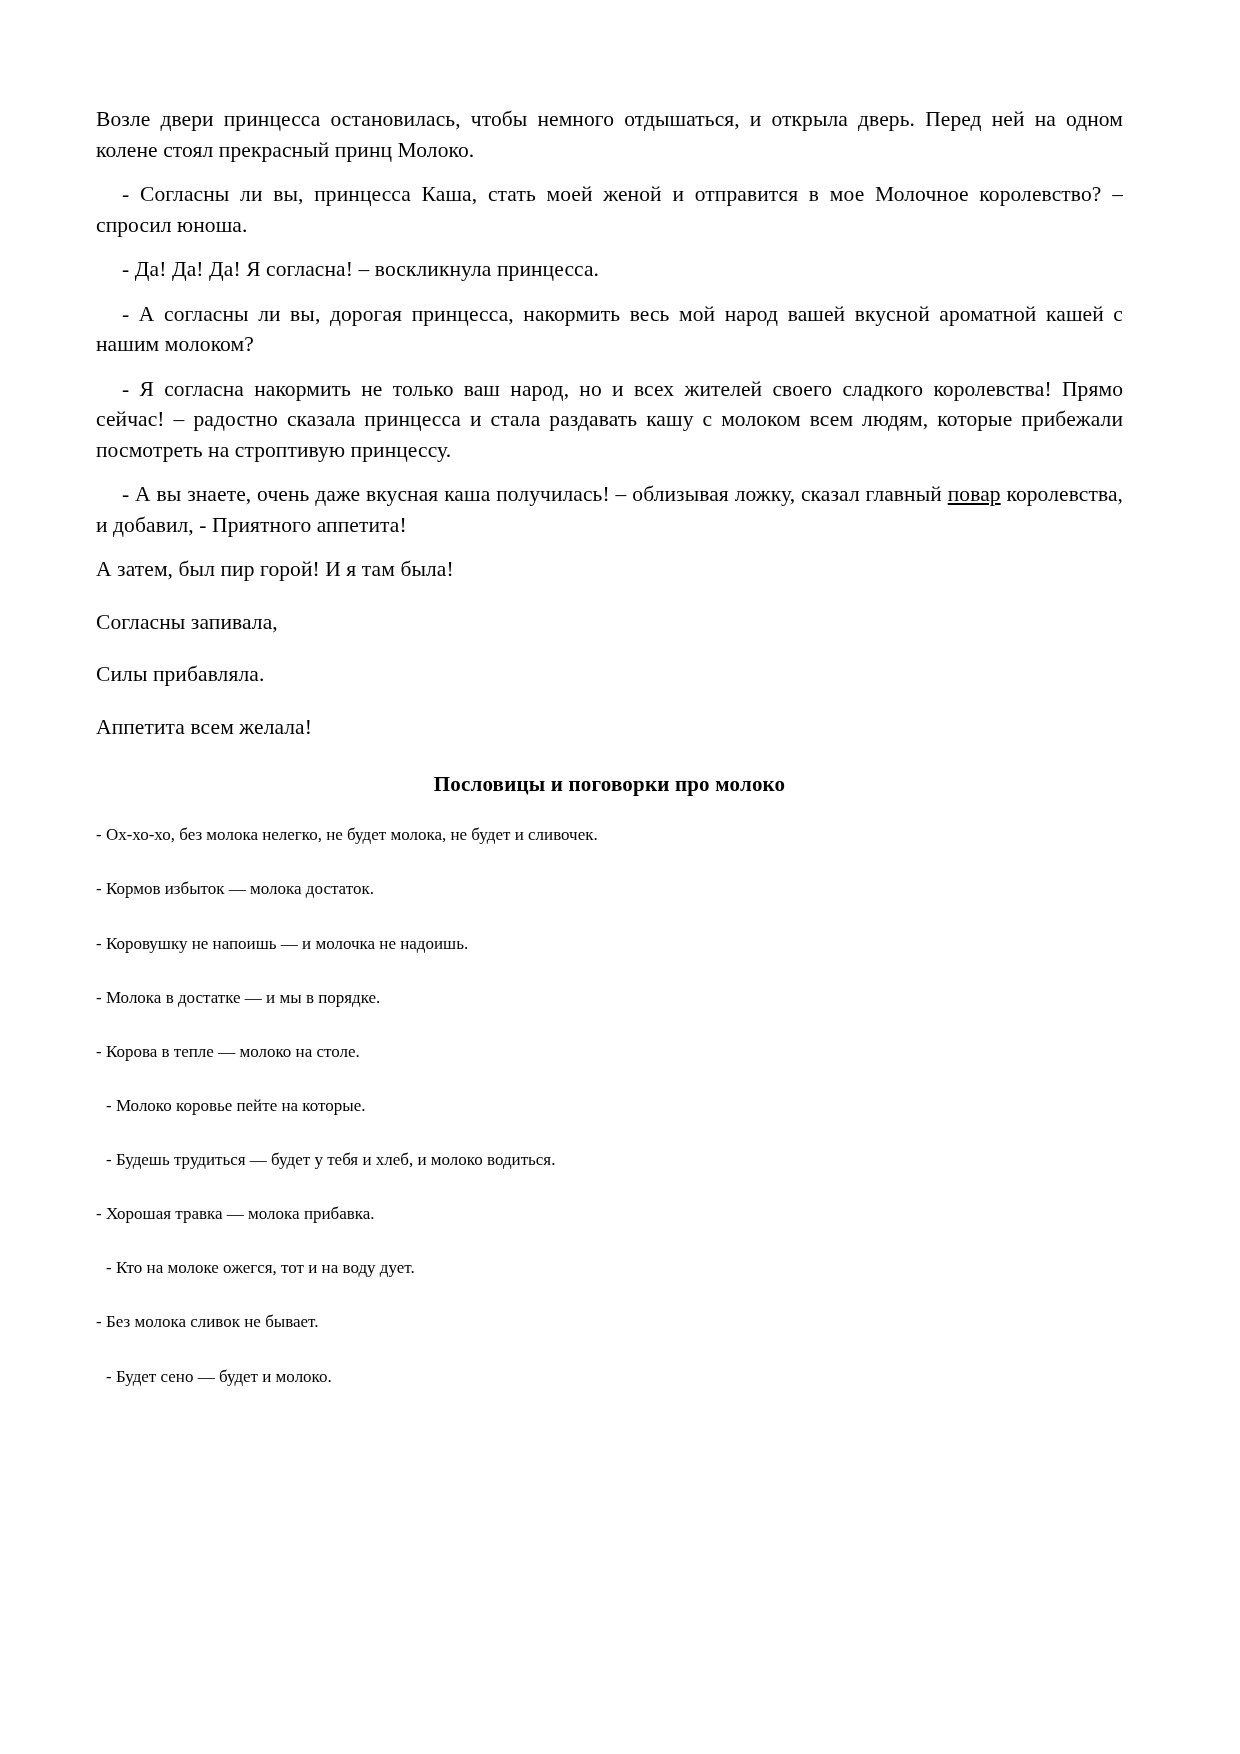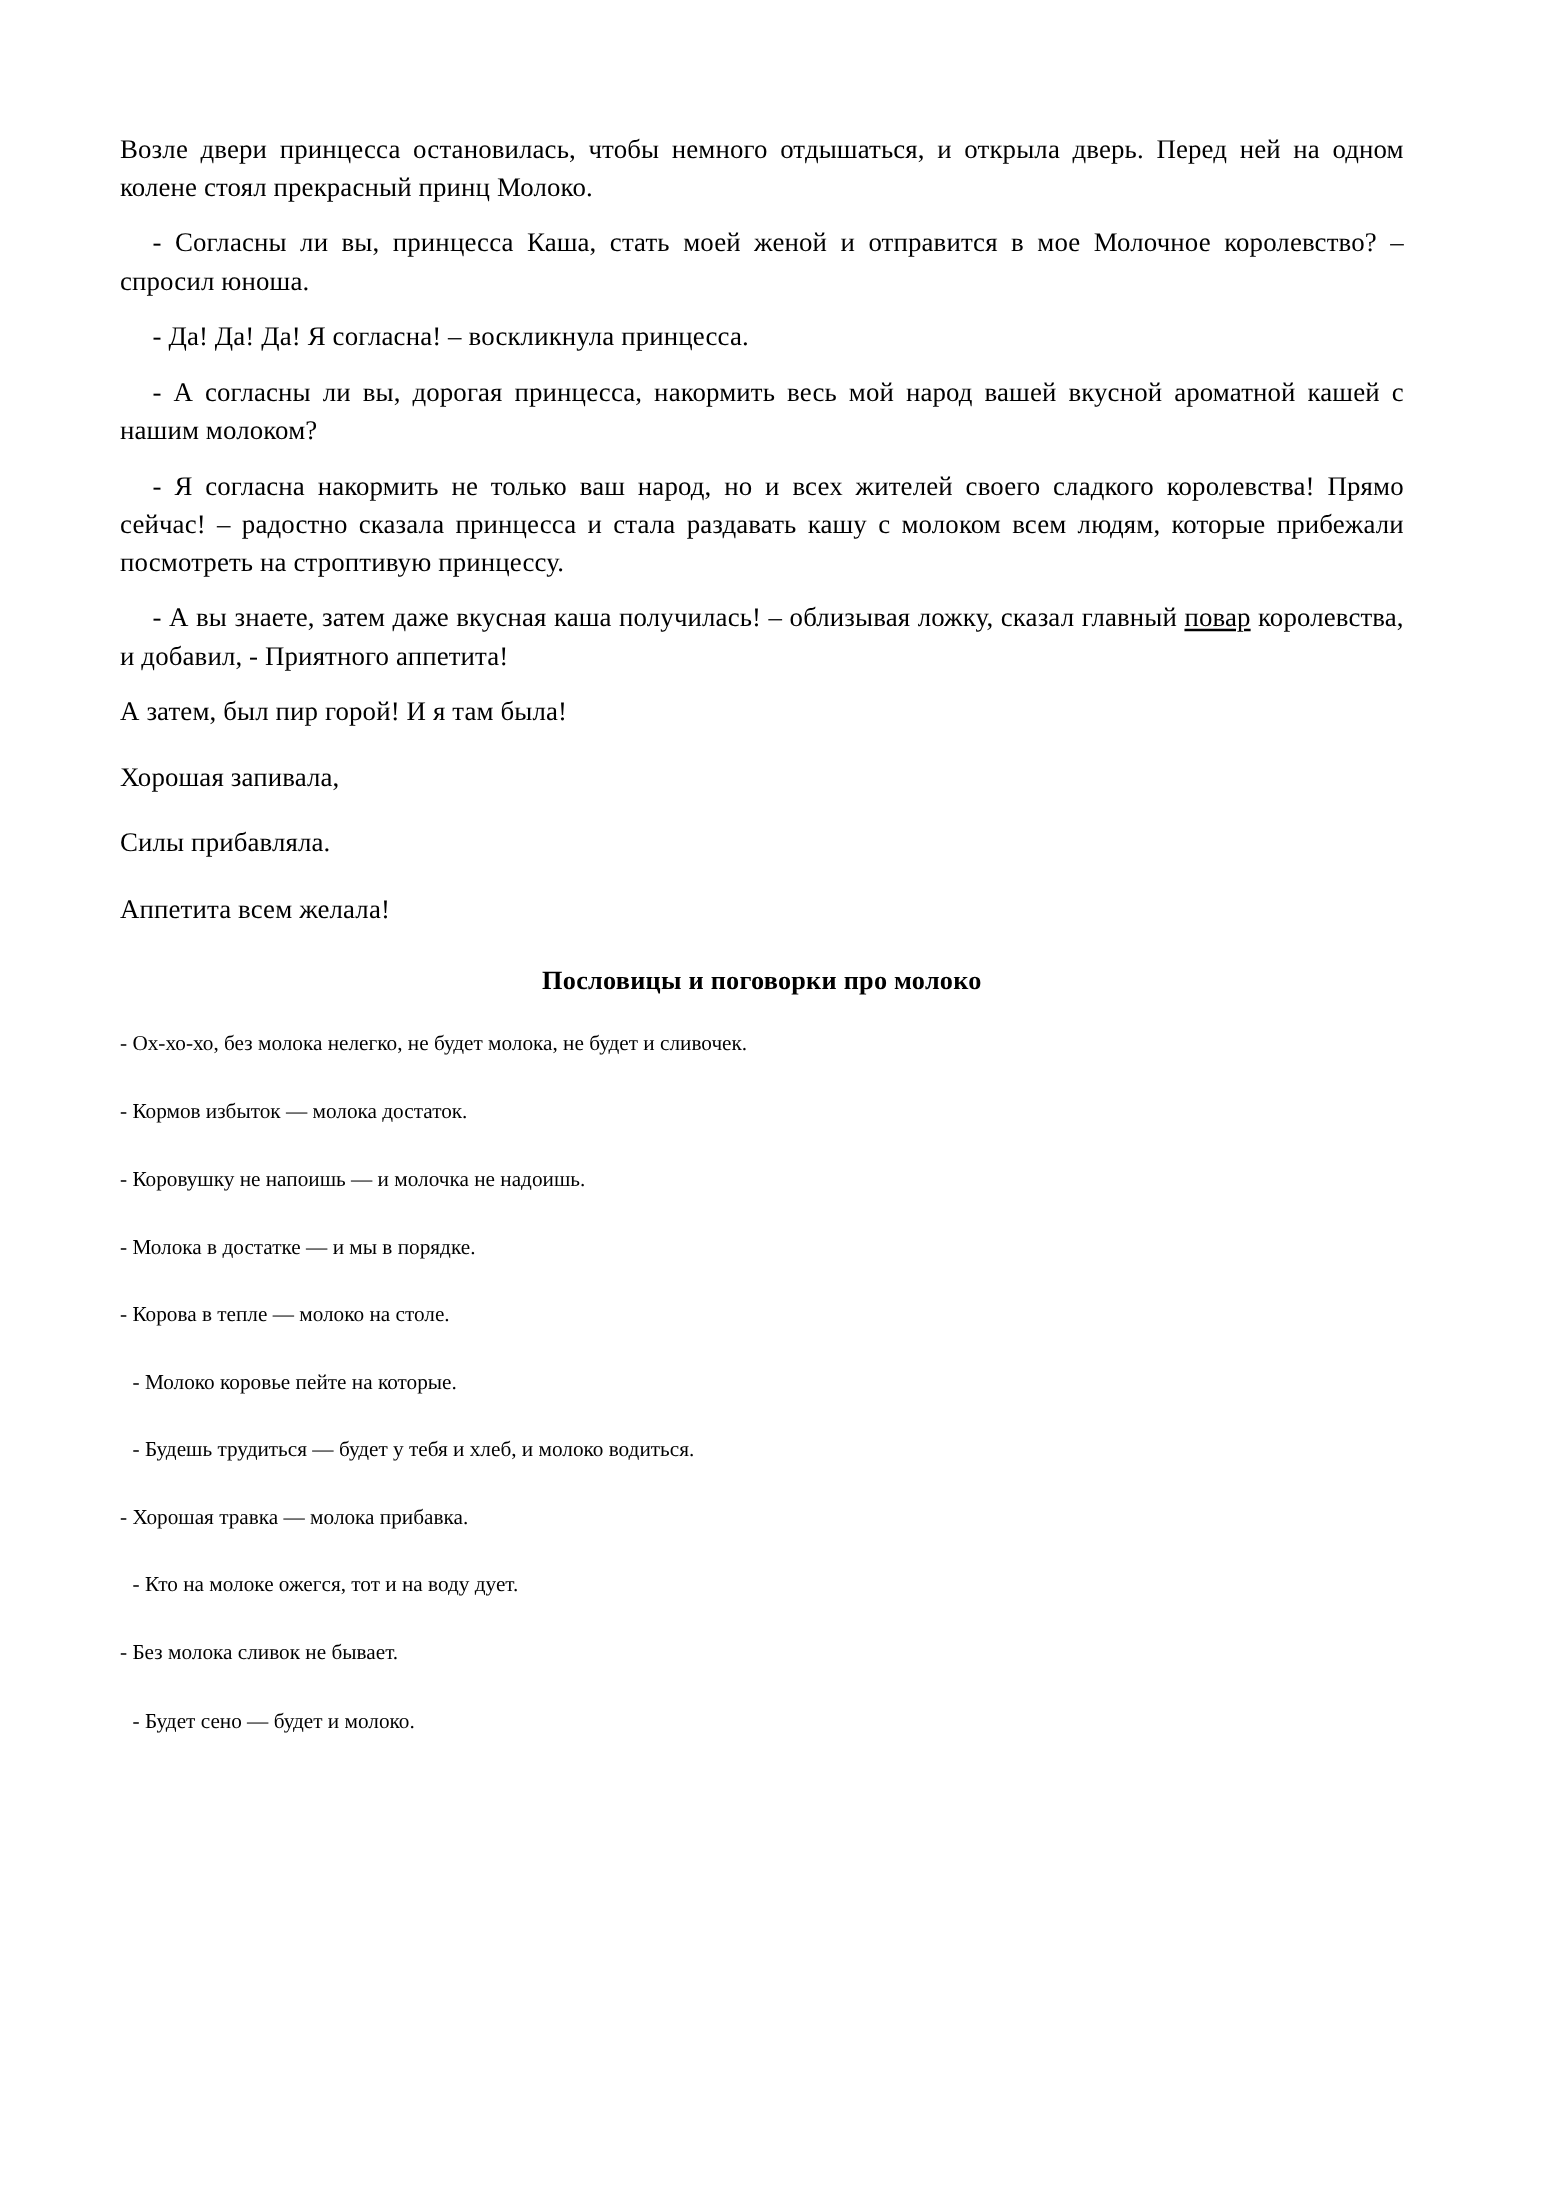--- a/index.html
+++ b/index.html
@@ -62,24 +62,24 @@
 <body>
 
 <div class="page">
 
   <p class="para no-indent">Возле двери принцесса остановилась, чтобы немного отдышаться, и открыла дверь. Перед ней на одном колене стоял прекрасный принц Молоко.</p>
   <p class="para">- Согласны ли вы, принцесса Каша, стать моей женой и отправится в мое Молочное королевство? – спросил юноша.</p>
   <p class="para">- Да! Да! Да! Я согласна! – воскликнула принцесса.</p>
   <p class="para">- А согласны ли вы, дорогая принцесса, накормить весь мой народ вашей вкусной ароматной кашей с нашим молоком?</p>
   <p class="para">- Я согласна накормить не только ваш народ, но и всех жителей своего сладкого королевства! Прямо сейчас! – радостно сказала принцесса и стала раздавать кашу с молоком всем людям, которые прибежали посмотреть на строптивую принцессу.</p>
 
-  <p class="para"><span>- А вы знаете, затем даже вкусная каша получилась! – облизывая ложку, сказал главный </span><u class="underlined">повар</u><span> королевства, и добавил, - Приятного аппетита!</span></p>
+  <p class="para"><span>- А вы знаете, очень даже вкусная каша получилась! – облизывая ложку, сказал главный </span><u class="underlined">повар</u><span> королевства, и добавил, - Приятного аппетита!</span></p>
 
   <p class="para plain">А затем, был пир горой! И я там была!</p>
-  <p class="para plain">Хорошая запивала,</p>
+  <p class="para plain">Согласны запивала,</p>
   <p class="para plain">Силы прибавляла.</p>
   <p class="para plain">Аппетита всем желала!</p>
 
   <h2 class="heading">Пословицы и поговорки про молоко</h2>
 
   <p class="proverb">- Ох-хо-хо, без молока нелегко, не будет молока, не будет и сливочек.</p>
   <p class="proverb">- Кормов избыток — молока достаток.</p>
   <p class="proverb">- Коровушку не напоишь — и молочка не надоишь.</p>
   <p class="proverb">- Молока в достатке — и мы в порядке.</p>
   <p class="proverb">- Корова в тепле — молоко на столе.</p>

